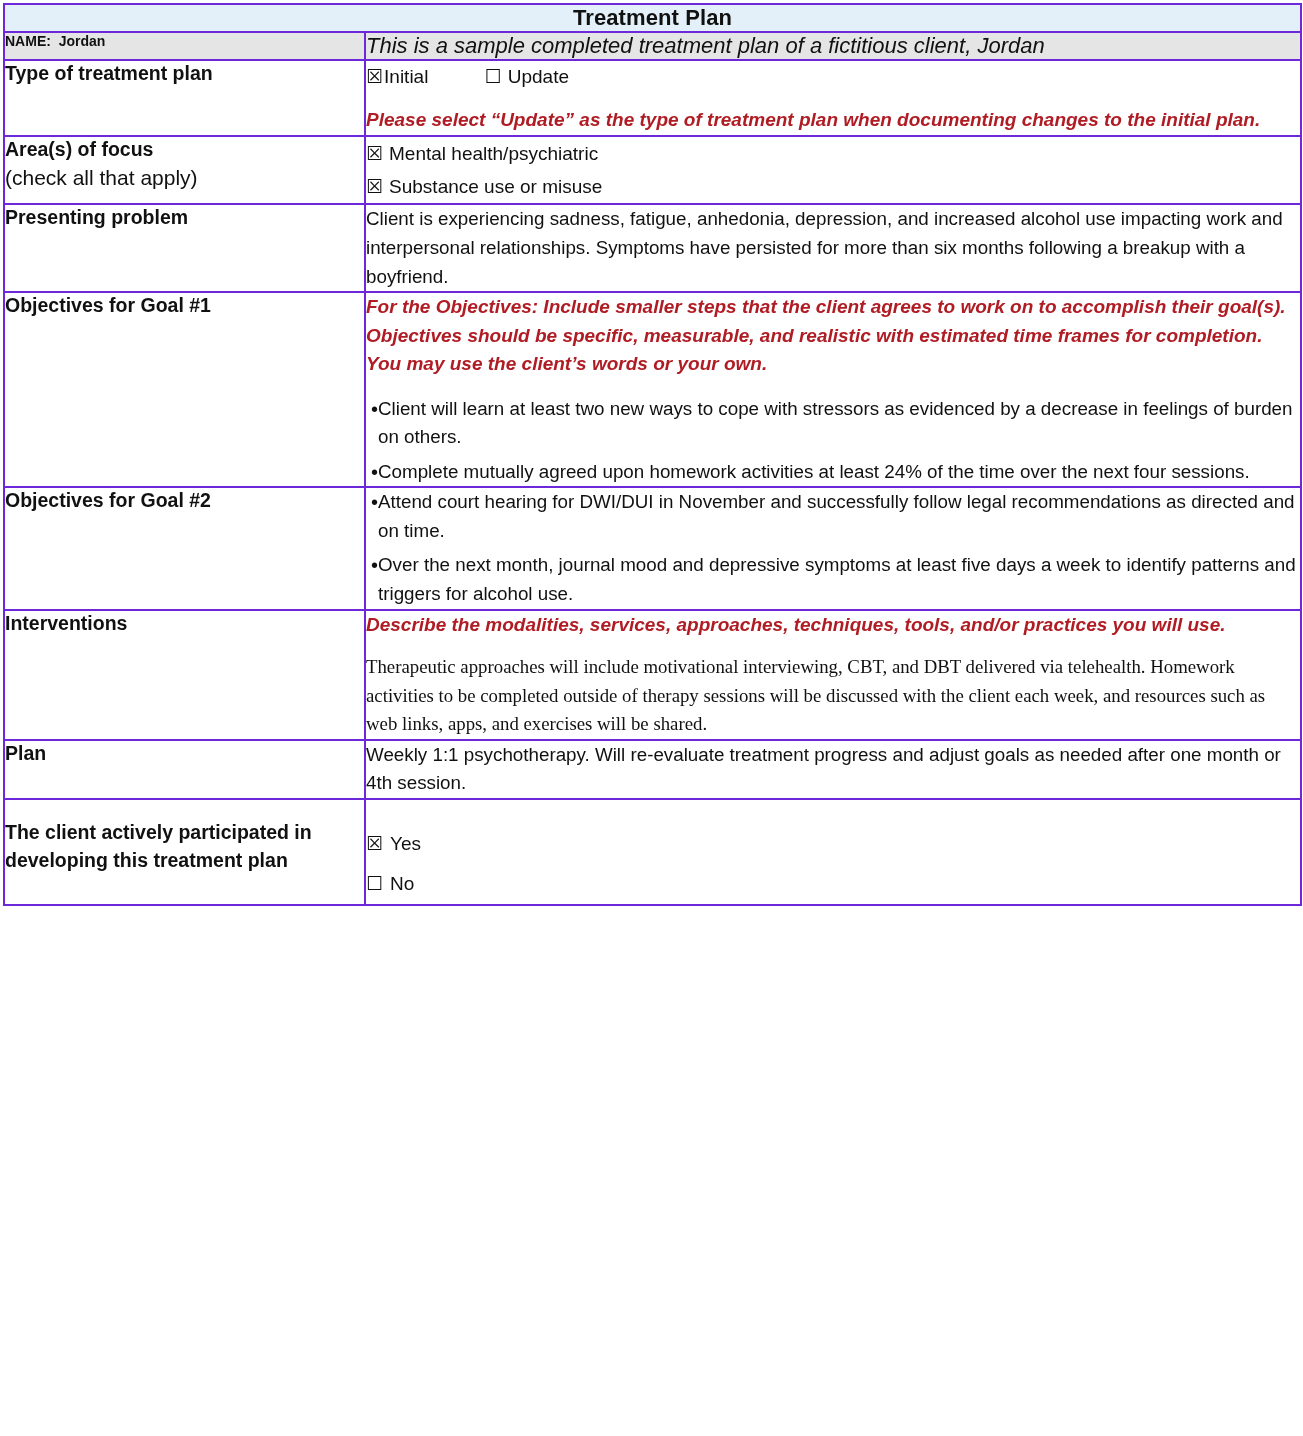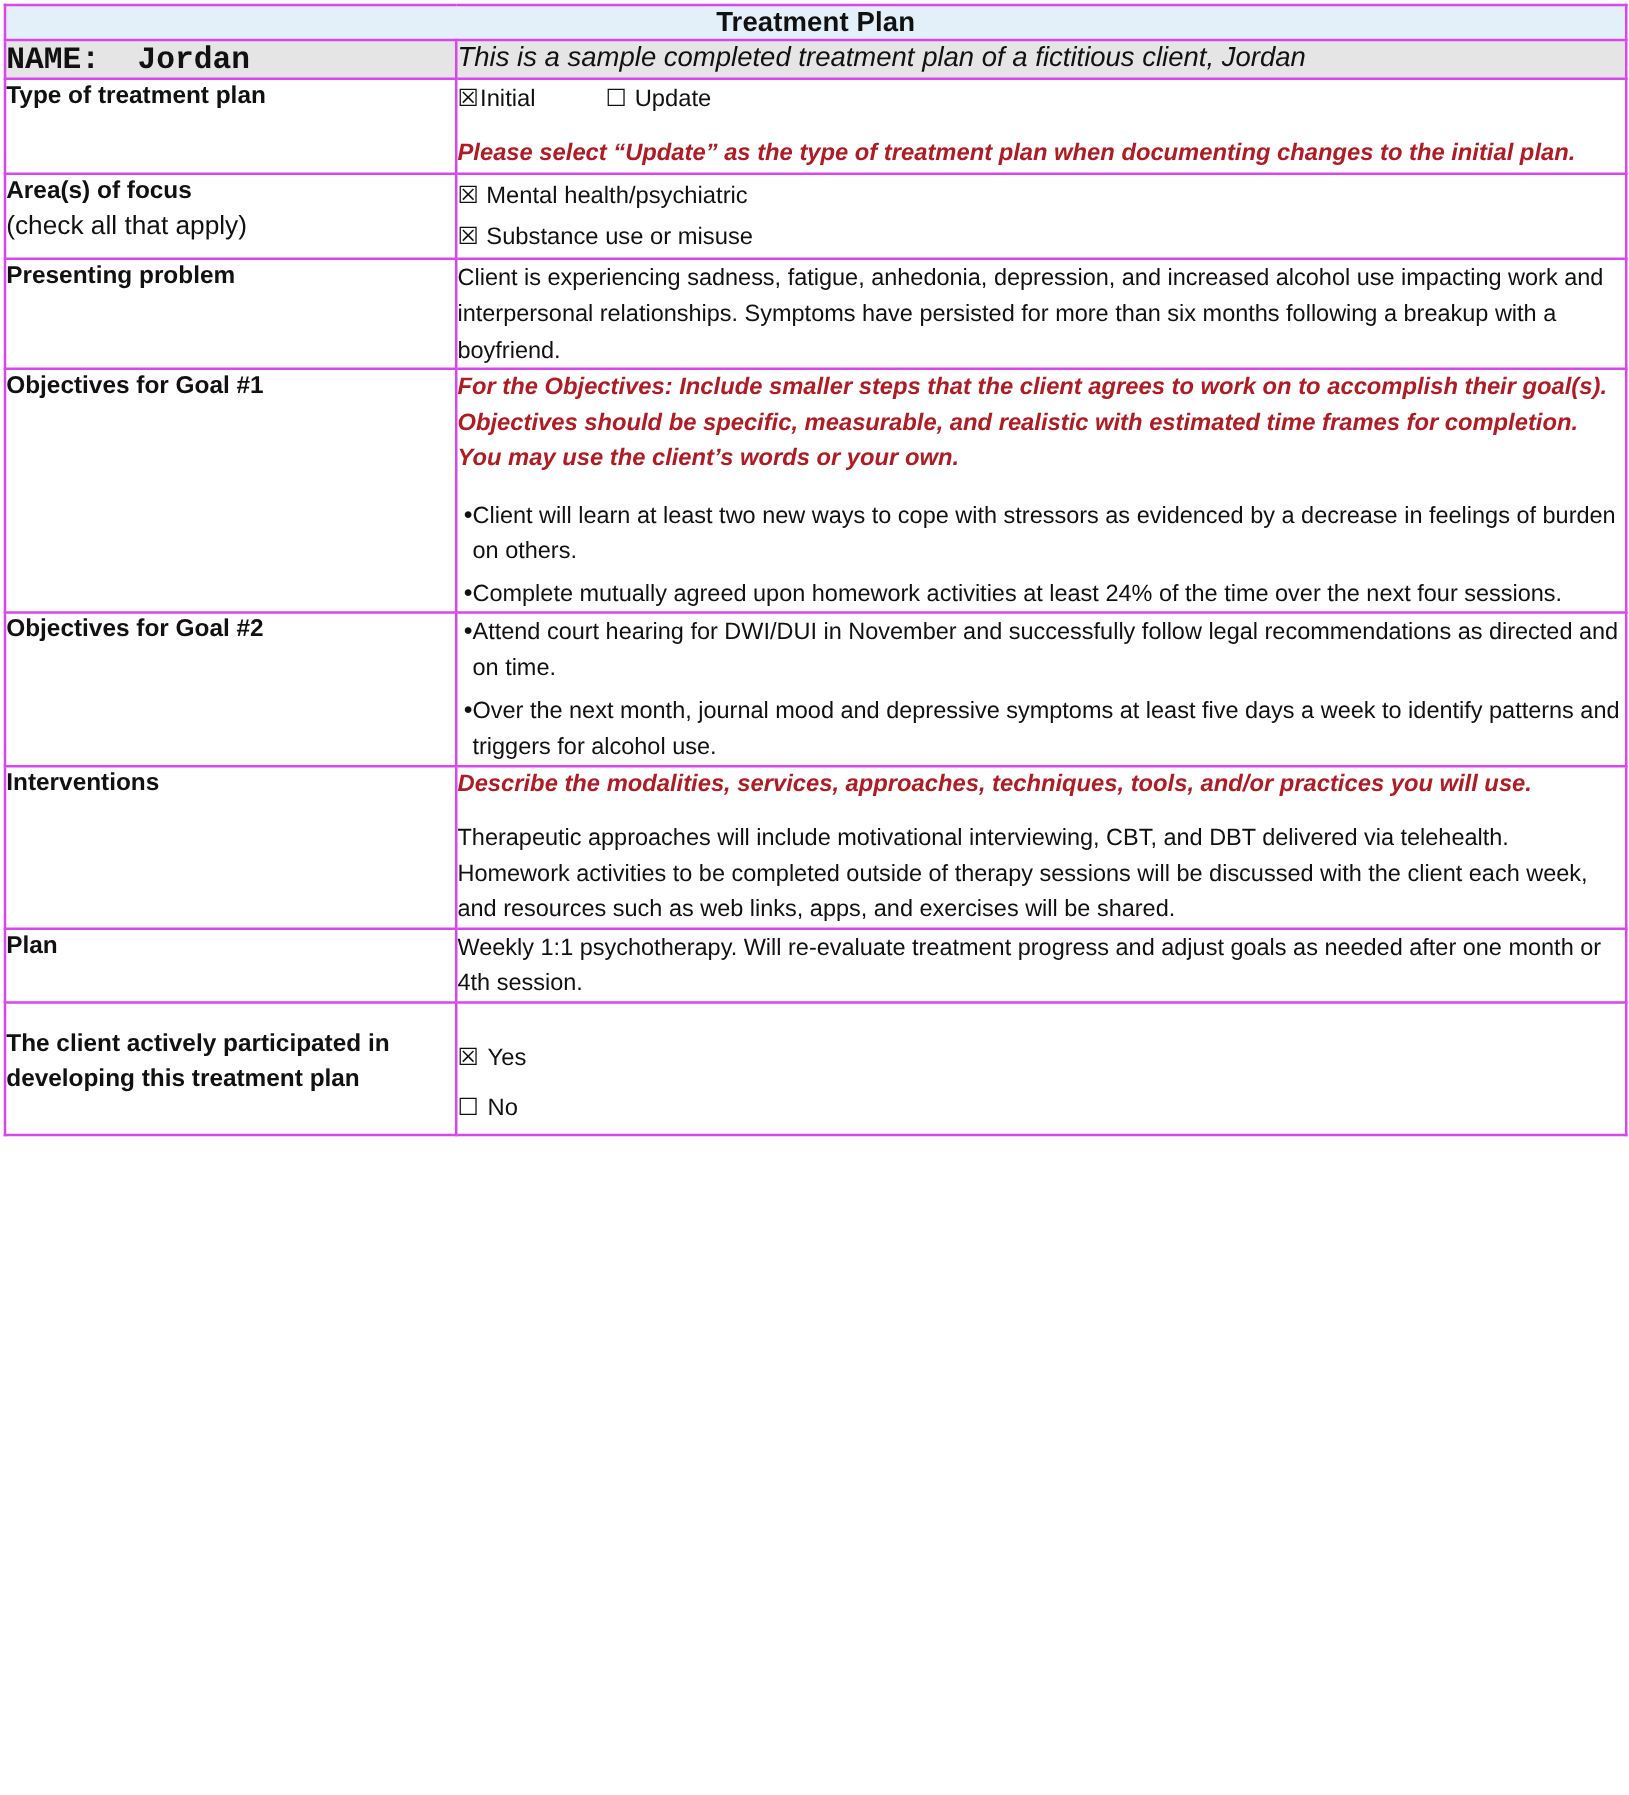--- a/index.html
+++ b/index.html
@@ -23,45 +23,44 @@
 
   table.tp {
     border-collapse: collapse;
     table-layout: fixed;
     width: 1297px;
     margin: 3px 3px 0 3px;
     border: 2px solid #2E83C5;
   }
 
   table.tp td, table.tp th {
-    border: 2px solid #d946ef;
+    border: 2px solid #6d28d9;
     vertical-align: top;
     padding: 0;
   }
 
   
   .title-cell {
     background: #E3F0F9;
     text-align: center;
     padding: 11px 8px 12px 8px;
     font-size: 22px;
     font-weight: bold;
     letter-spacing: 0.1px;
   }
 
   
   .name-row td {
     background: #E5E5E5;
   }
   .name-label {
     padding: 16px 0 17px 31px;
-    font-size: 25px;
+    font-size: 14px;
     font-weight: bold;
     white-space: pre;
-    font-family: Liberation Mono, monospace;
   }
   .name-note {
     padding: 16px 10px 17px 28px;
     font-size: 22px;
     font-style: italic;
   }
 
   
   .lbl {
     width: 361px;
@@ -81,20 +80,21 @@
     padding: 14px 40px 16px 28px;
     font-size: 18.8px;
     line-height: 1.52;
   }
 
   .val p {
     margin: 0;
   }
   .val p + p {
     margin-top: 4px;
+    font-family: Liberation Serif, serif;
   }
 
   .red-note {
     color: #B01C24;
     font-style: italic;
     font-weight: bold;
     font-size: 19px;
     line-height: 1.50;
     margin: 0;
   }

